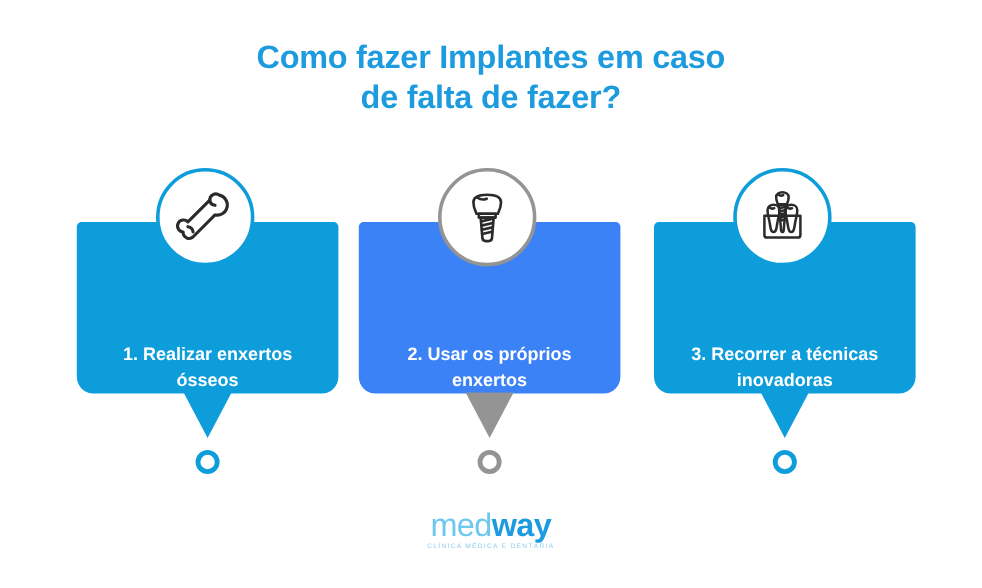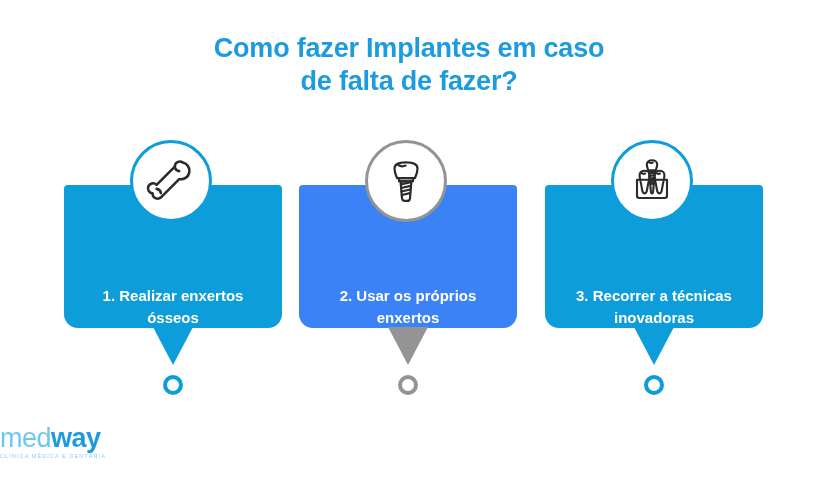--- a/index.html
+++ b/index.html
@@ -126,20 +126,21 @@
     height: 52px;
     display: block;
   }
 
   
   .logo {
     position: absolute;
     left: 0;
     top: 424px;
     width: 818px;
+    text-align: center;
   }
   .logo-word {
     font-size: 27px;
     line-height: 28px;
     letter-spacing: -0.5px;
     white-space: nowrap;
   }
   .logo-med {
     color: #6ec8ee;
     font-weight: normal;

